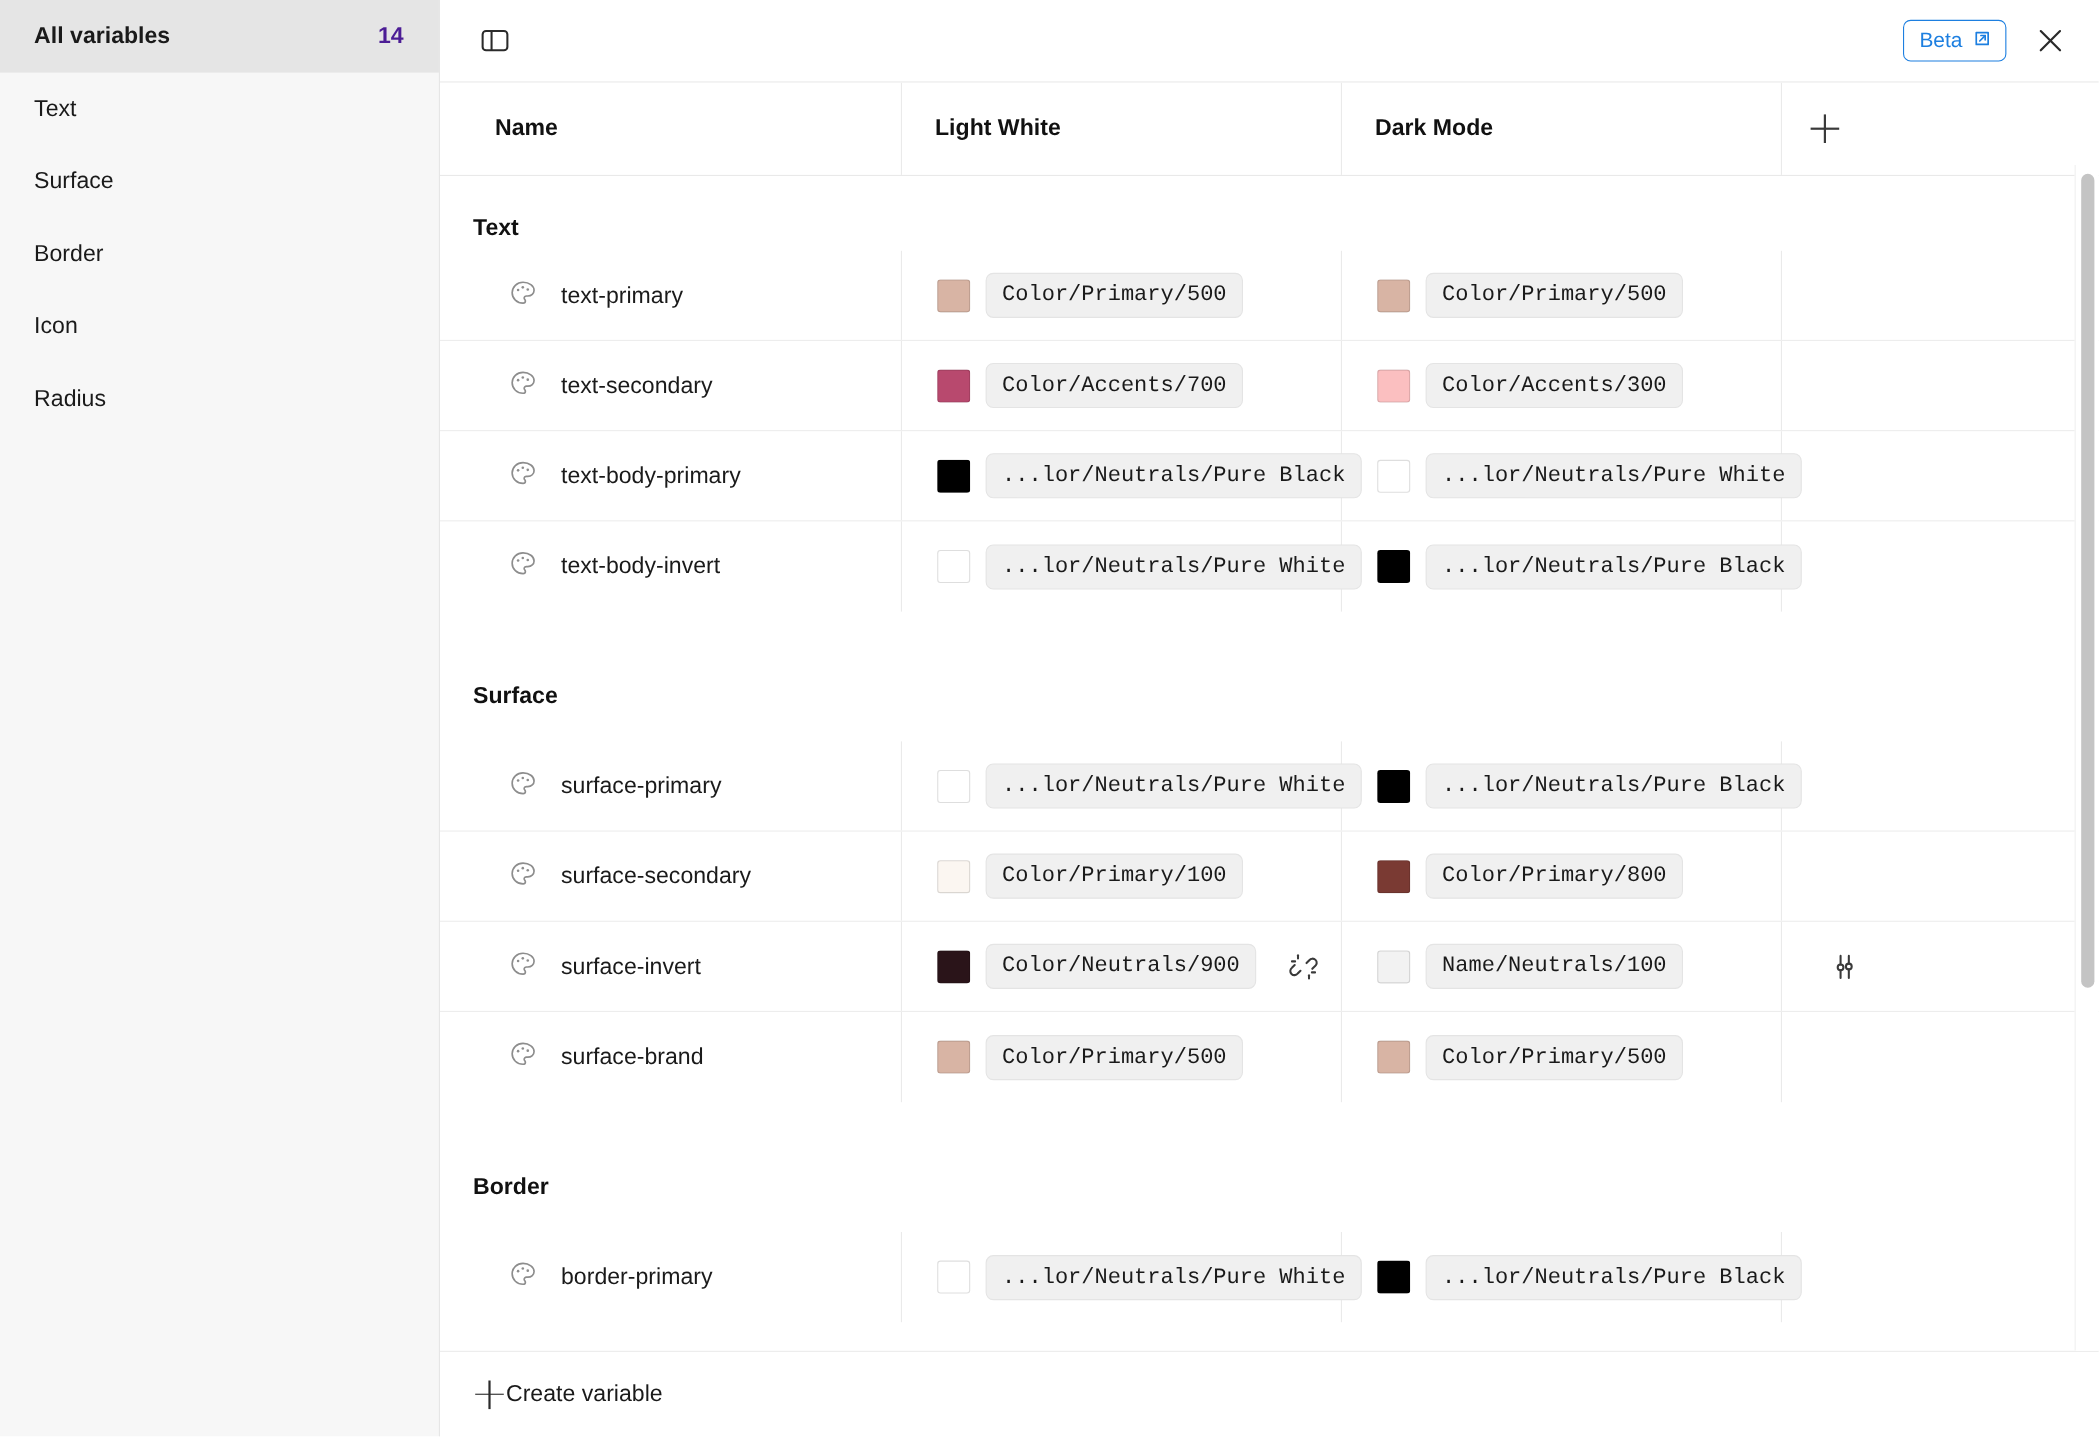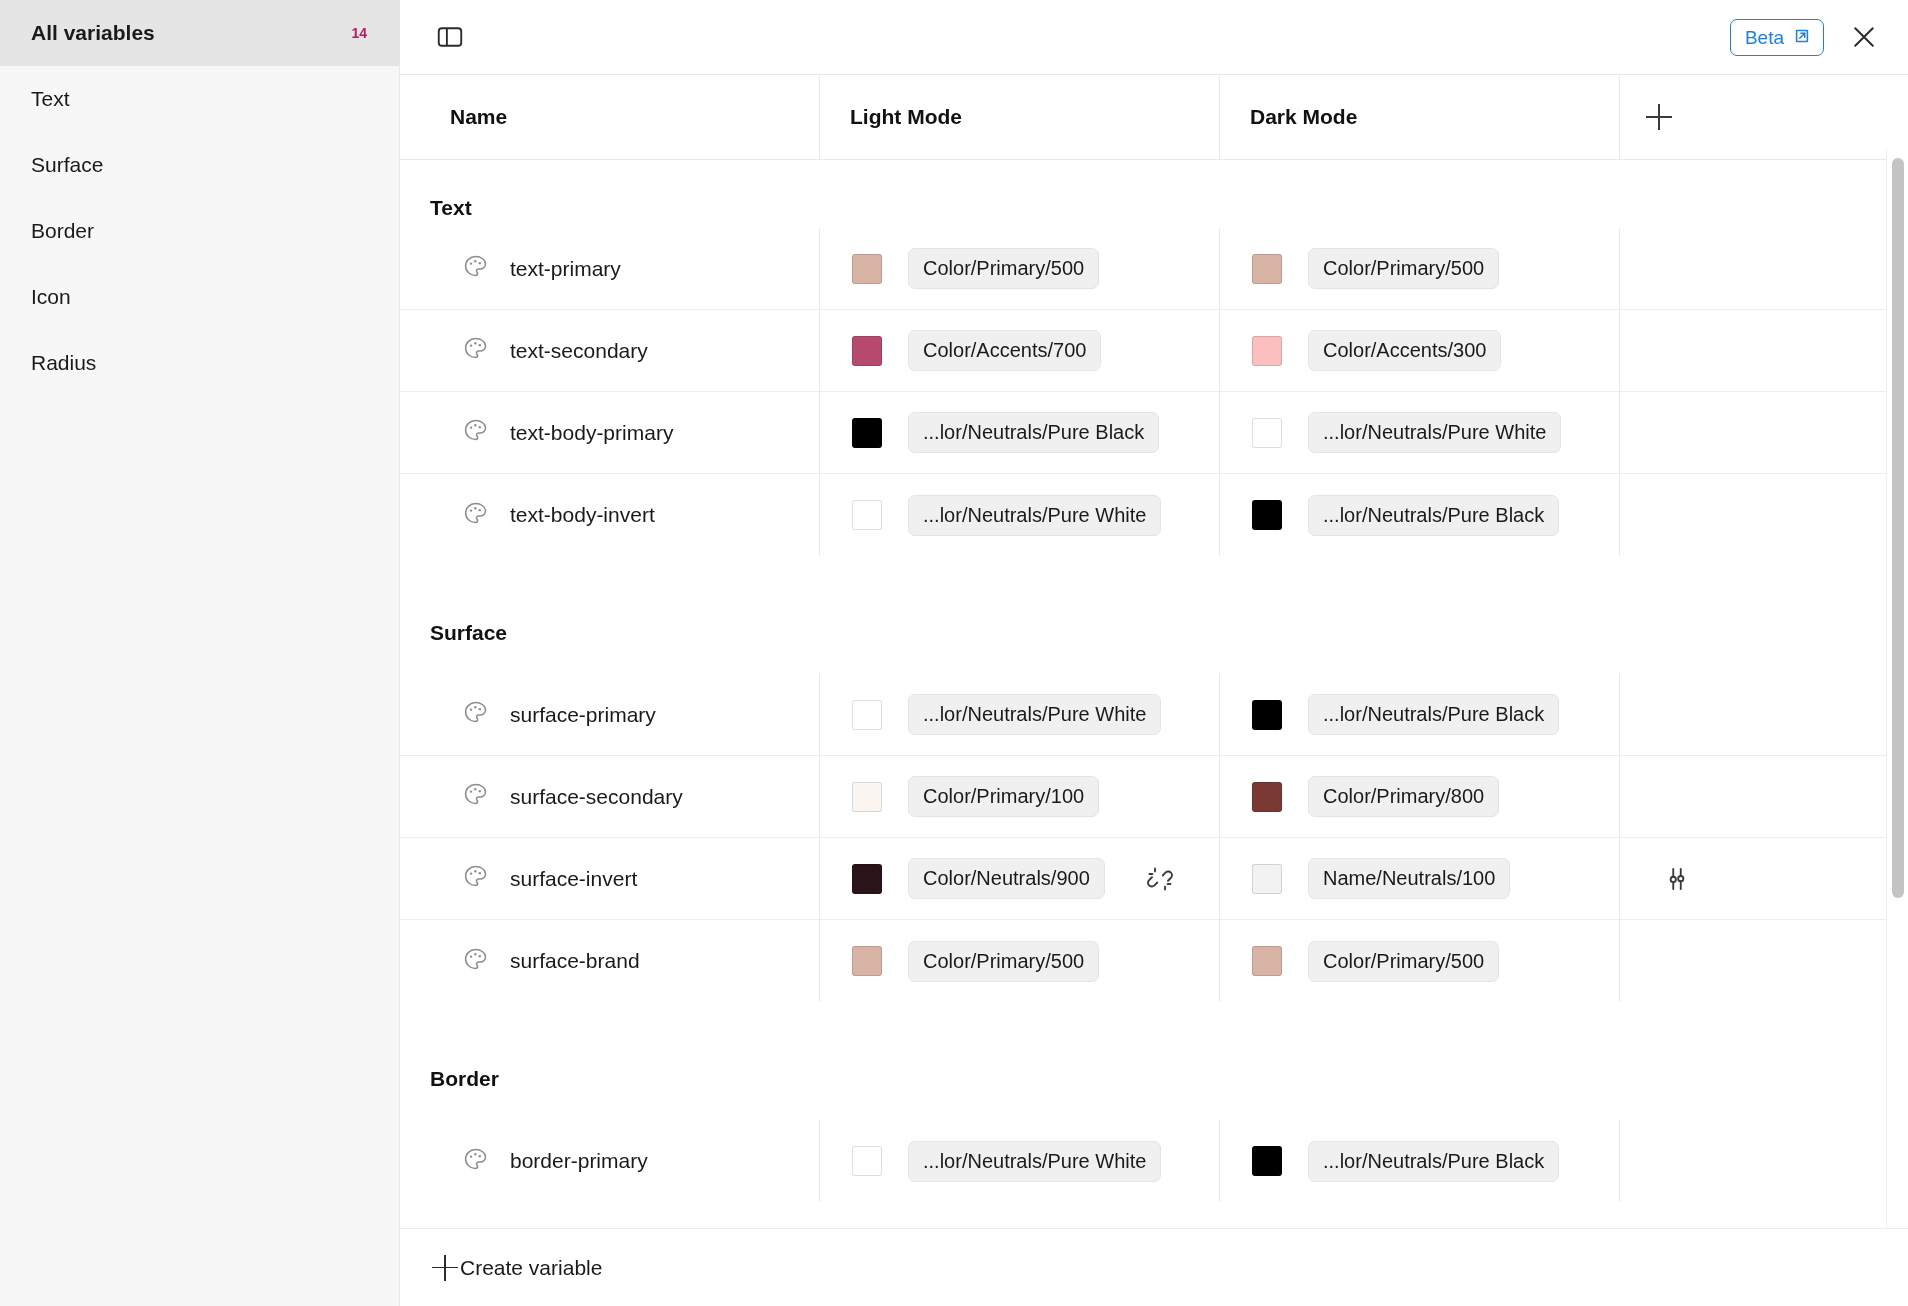--- a/index.html
+++ b/index.html
@@ -67,22 +67,22 @@
     padding: 0 32px 0 31px;
     font-size: 21px;
     color: #1a1a1a;
     cursor: pointer;
   }
   .sb-item.active {
     background: #e5e5e5;
     font-weight: bold;
   }
   .sb-count {
-    font-size: 14px;
-    color: #be185d;
+    font-size: 21px;
+    color: #4c1d95;
   }
 
   
   .main {
     flex: 1 1 auto;
     display: flex;
     flex-direction: column;
     background: #ffffff;
     position: relative;
     min-width: 0;
@@ -187,21 +187,21 @@
     height: 100%;
   }
   .var-row > div.cell-extra { border-right: none; }
   .var-row.last-in-group { border-bottom: none; }
 
   .name-cell { padding-left: 42px; gap: 21px; }
   .var-name {
     font-size: 21px;
     color: #1a1a1a;
   }
-  .mode-cell { padding-left: 32px; gap: 26px; }
+  .mode-cell { padding-left: 32px; gap: 14px; font-family: Liberation Mono, monospace; }
 
   .swatch {
     width: 30px; height: 30px;
     border-radius: 3px;
     flex: 0 0 30px;
     border: 1px solid rgba(0,0,0,0.13);
   }
   .chip {
     background: #f0f0f0;
     border: 1px solid #e4e4e4;
@@ -326,21 +326,21 @@
           </svg>
         </div>
       </div>
     </div>
 
     <div class="table-wrap">
       <div class="table">
 
         <div class="row header-row">
           <div class="cell-name">Name</div>
-          <div class="cell-light">Light Mode</div>
+          <div class="cell-light">Light White</div>
           <div class="cell-dark">Dark Mode</div>
           <div class="cell-extra">
             <div class="plus-head"></div>
           </div>
         </div>
 
         <div class="group-header first">Text</div>
 
         <div class="row var-row">
           <div class="cell-name name-cell">

